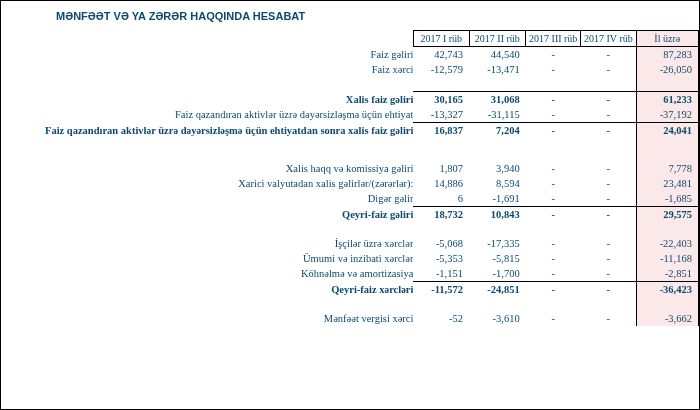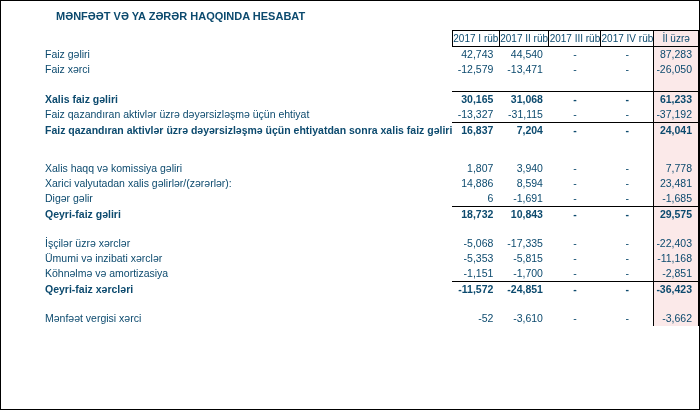--- a/index.html
+++ b/index.html
@@ -15,40 +15,41 @@
   .title{
     font-weight:700;
     font-size:11px;
     padding:9px 0 0 55px;
   }
   table.pl{
     border-collapse:collapse;
     table-layout:fixed;
     margin:8px 0 0 44px;
     font-size:10.5px;
+    font-family:Liberation Serif, serif;
   }
   table.pl th, table.pl td{
     padding:0;
     height:15px;
     line-height:15px;
     font-weight:400;
     overflow:hidden;
     white-space:nowrap;
   }
   thead th{
     border:1px solid #000;
     font-weight:700;
     text-align:center;
     height:17px;
     line-height:17px;
     font-size:10px;
   }
   thead th.lblhead{border:none;}
   td.lbl{
-    text-align:left;
+    text-align:right;
     padding-left:4px;
     white-space:normal;
   }
   td.val .v{
     display:block;
     text-align:right;
     padding-right:6px;
   }
   td.val .v.dash{
     text-align:center;

